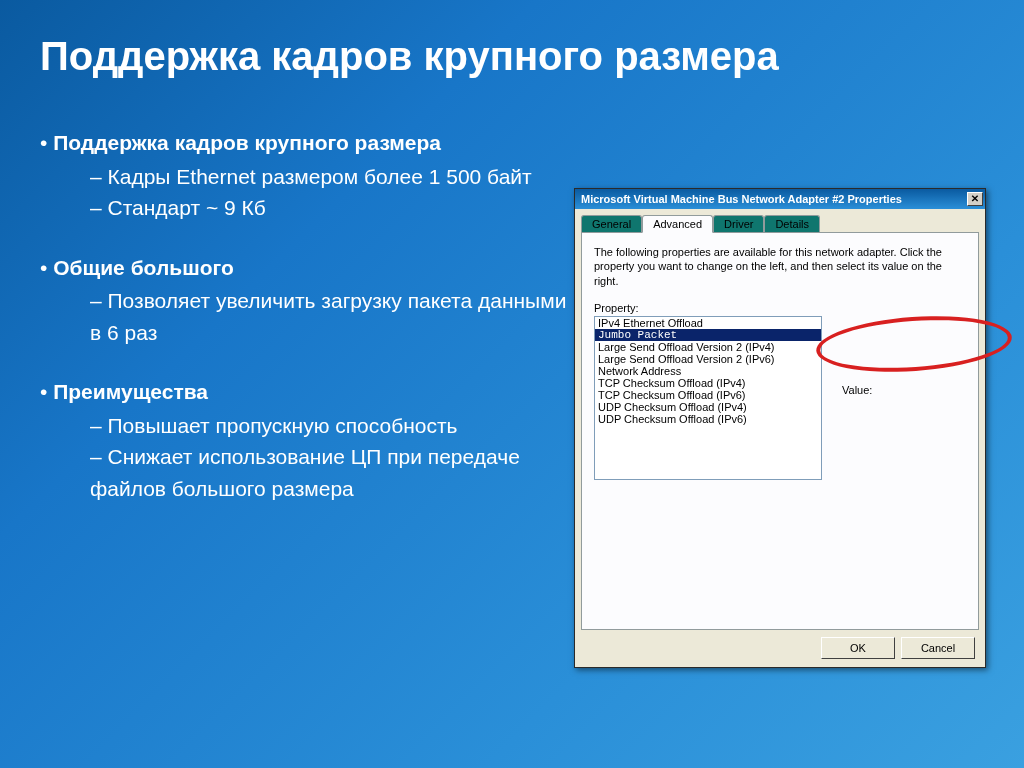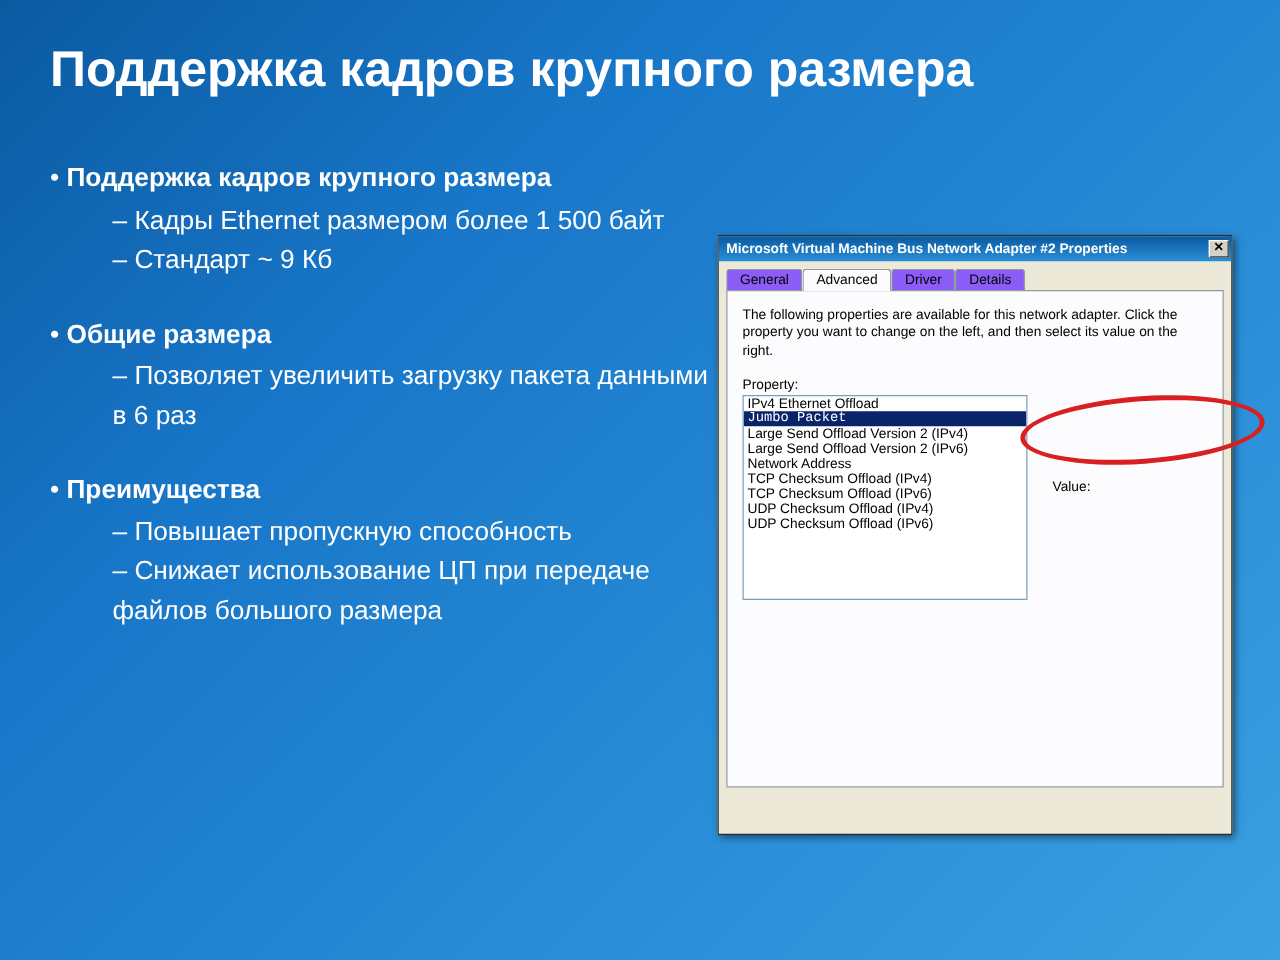--- a/index.html
+++ b/index.html
@@ -51,21 +51,21 @@
     border-right-color: #404040; border-bottom-color: #404040;
     font-size: 10px; line-height: 12px; text-align: center;
     color: #000; font-weight: bold;
     cursor: default;
   }
   .tab-strip { display: flex; padding: 6px 6px 0 6px; font-size: 11px; }
   .tab {
     border: 1px solid #919b9c;
     border-bottom: none;
     padding: 2px 10px;
-    background: #8b5cf6;
+    background: #0f766e;
     border-radius: 3px 3px 0 0;
     margin-right: 0;
     position: relative;
     cursor: default;
   }
   .tab.active {
     background: #fcfcfe;
     z-index: 2;
     border-bottom: 1px solid #fcfcfe;
     margin-bottom: -1px;
@@ -151,21 +151,21 @@
 
   <ul class="bullets">
     <li>
       <span class="b-head">Поддержка кадров крупного размера</span>
       <ul class="sub">
         <li>Кадры Ethernet размером более 1 500 байт</li>
         <li>Стандарт ~ 9 Кб</li>
       </ul>
     </li>
     <li>
-      <span class="b-head">Общие размера</span>
+      <span class="b-head">Общие большого</span>
       <ul class="sub">
         <li>Позволяет увеличить загрузку пакета данными в 6 раз</li>
       </ul>
     </li>
     <li>
       <span class="b-head">Преимущества</span>
       <ul class="sub">
         <li>Повышает пропускную способность</li>
         <li>Снижает использование ЦП при передаче файлов большого размера</li>
       </ul>
@@ -204,14 +204,18 @@
           </div>
         </div>
         <div class="prop-col">
           <span class="lbl">Value:</span>
         </div>
       </div>
 
       <div class="red-ring"></div>
     </div>
 
+    <div class="dlg-buttons">
+      <button>OK</button>
+      <button>Cancel</button>
+    </div>
   </div>
 </div>
 
 </body></html>

